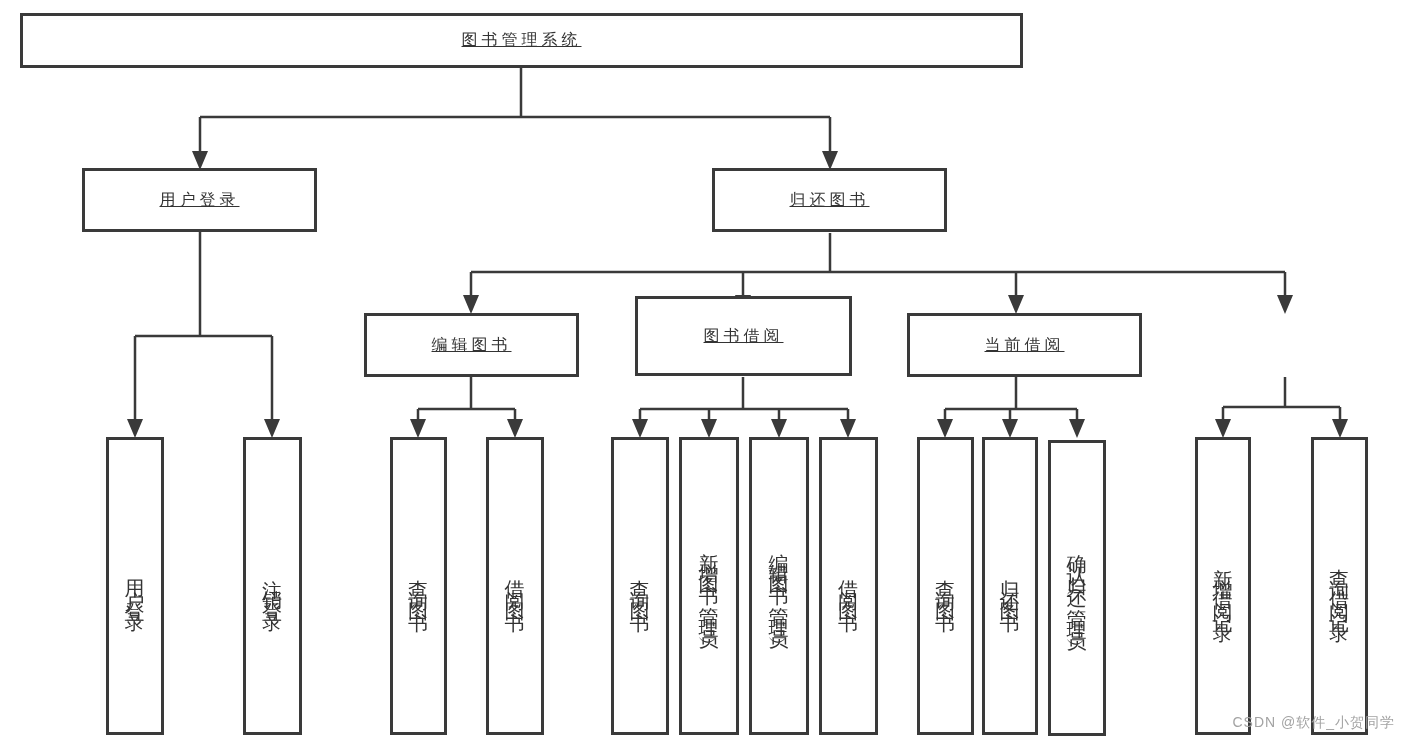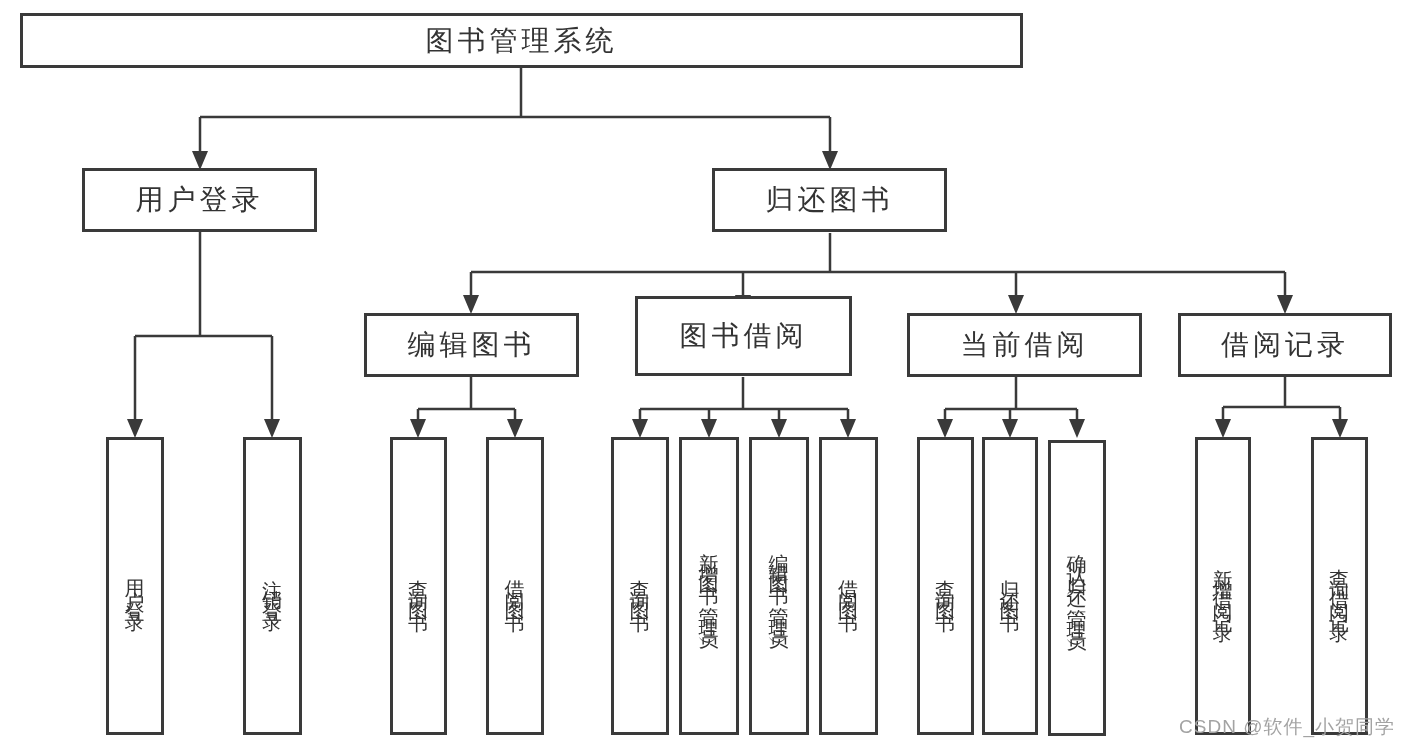--- a/index.html
+++ b/index.html
@@ -25,36 +25,37 @@
     position: absolute;
     box-sizing: border-box;
     border: 3px solid var(--line, #3a3a3a);
     background: #ffffff;
     display: flex;
     align-items: center;
     justify-content: center;
     color: var(--text, #333333);
   }
   .hnode span {
-    font-size: 28px;
+    font-size: 16px;
     letter-spacing: 4px;
     white-space: nowrap;
+    text-decoration: underline;
   }
   .vnode span {
     writing-mode: vertical-rl;
     text-orientation: mixed;
     font-size: 20px;
     letter-spacing: 11px;
     line-height: 1;
   }
   .watermark {
     position: absolute;
     right: 10px;
     top: 714px;
-    font-size: 19px;
+    font-size: 14px;
     letter-spacing: 1px;
     color: var(--wm, #a3a3a3);
     white-space: nowrap;
   }
 </style>
 </head>
 <body>
 
 <div class="canvas" style="--line: #3a3a3a; --text: #333333; --bg: #ffffff; --wm: #a3a3a3;">
 
@@ -87,23 +88,20 @@
   </div>
 
   <div class="node hnode" style="left:364px;top:313px;width:215px;height:64px">
     <span>编辑图书</span>
   </div>
   <div class="node hnode" style="left:635px;top:296px;width:217px;height:80px">
     <span>图书借阅</span>
   </div>
   <div class="node hnode" style="left:907px;top:313px;width:235px;height:64px">
     <span>当前借阅</span>
-  </div>
-  <div class="node hnode" style="left:1178px;top:313px;width:214px;height:64px">
-    <span>借阅记录</span>
   </div>
 
   <div class="node vnode" style="left:106px;top:437px;width:58px;height:298px">
     <span>用户登录</span>
   </div>
   <div class="node vnode" style="left:243px;top:437px;width:59px;height:298px">
     <span>注销登录</span>
   </div>
 
   <div class="node vnode" style="left:390px;top:437px;width:57px;height:298px">

